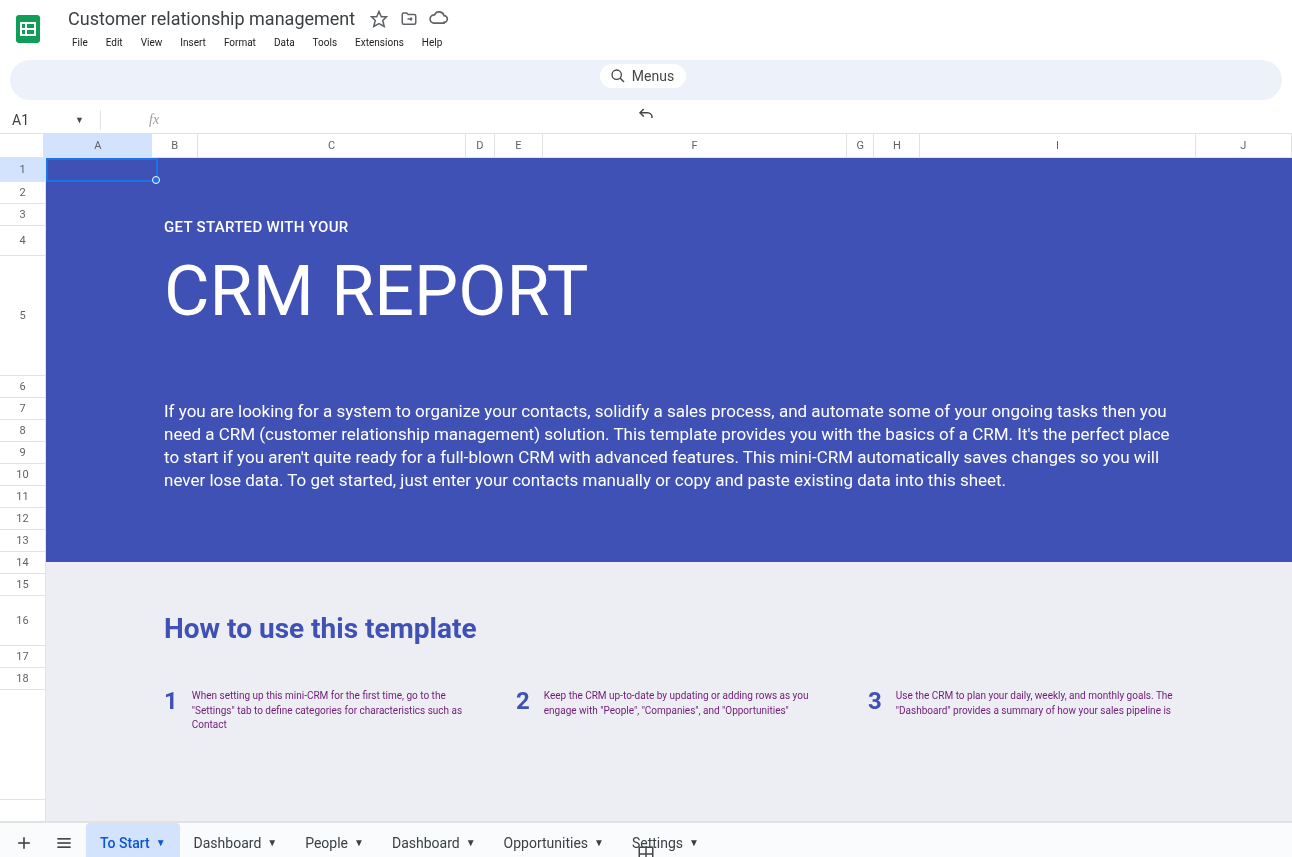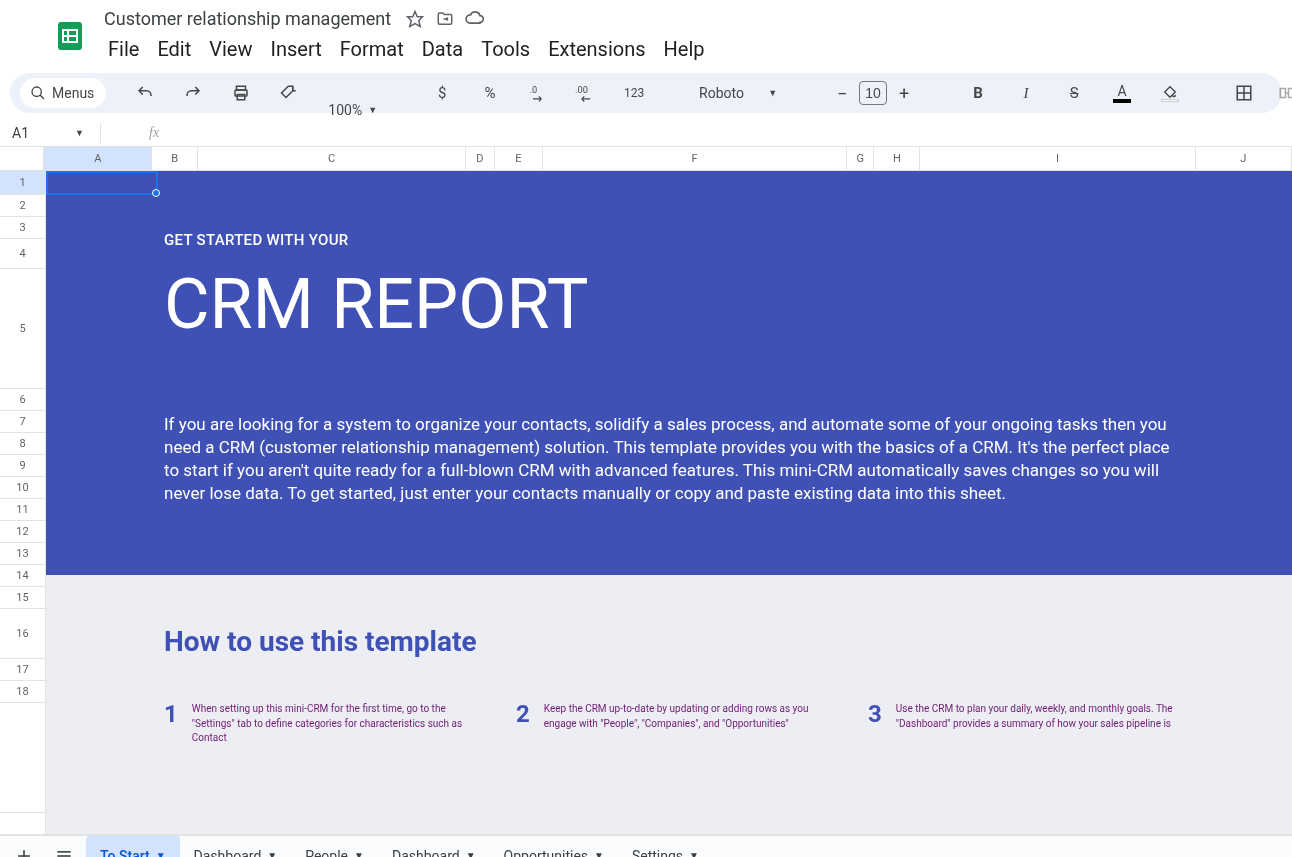--- a/index.html
+++ b/index.html
@@ -1,33 +1,33 @@
 <!DOCTYPE html>
 <html><head>
   <meta charset="utf-8">
   <style>
     * { margin: 0; padding: 0; box-sizing: border-box; }
     body { font-family: 'Google Sans', Roboto, Arial, sans-serif; font-size: 13px; color: #3c4043; overflow: hidden; width: 1292px; height: 857px; background: #fff; }
     
     
-    .title-bar { display: flex; align-items: center; padding: 6px 8px 2px 8px; gap: 10px; margin-left: 42px; }
+    .title-bar { display: flex; align-items: center; padding: 6px 8px 2px 8px; gap: 16px; }
     .app-icon { width: 40px; height: 40px; display: flex; align-items: center; justify-content: center; }
     .app-icon svg { width: 32px; height: 32px; }
     .title-content { display: flex; flex-direction: column; gap: 0px; }
     .doc-title-row { display: flex; align-items: center; gap: 10px; margin-bottom: 0px; }
     .doc-title { font-size: 18px; color: #3c4043; padding: 2px 4px; }
     .title-icon { width: 20px; height: 20px; display: flex; align-items: center; justify-content: center; color: #5f6368; cursor: pointer; }
     
     
     .menu-bar { display: flex; gap: 2px; margin-top: 2px; }
-    .menu-item { padding: 4px 8px; font-size: 20px; color: #202124; border-radius: 4px; cursor: pointer; }
+    .menu-item { padding: 4px 8px; font-size: 10px; color: #202124; border-radius: 4px; cursor: pointer; }
     
     
     .toolbar-wrapper { padding: 6px 10px 6px 10px; }
-    .toolbar { display: flex; align-items: center; gap: 18px; background: #edf2fa; border-radius: 24px; padding: 4px 10px; height: 40px; }
+    .toolbar { display: flex; align-items: center; gap: 18px; background: #edf2fa; border-radius: 24px; padding: 4px 10px; height: 40px; flex-direction: column; }
     .toolbar-btn { min-width: 30px; height: 30px; display: flex; align-items: center; justify-content: center; border-radius: 4px; cursor: pointer; color: #444746; position: relative; }
     .toolbar-divider { width: 1px; height: 22px; background: #c7c7c7; margin: 0 4px; }
     .menus-chip { display: flex; align-items: center; gap: 6px; background: #fff; border-radius: 16px; padding: 4px 12px 4px 10px; margin-right: 6px; height: 30px; cursor: pointer; }
     .menus-chip span { font-size: 14px; color: #444746; }
     .zoom-select { display: flex; align-items: center; gap: 4px; padding: 0 6px; font-size: 14px; color: #444746; cursor: pointer; margin-top: 33px; }
     .font-select { display: flex; align-items: center; gap: 14px; padding: 0 6px; font-size: 14px; color: #444746; cursor: pointer; min-width: 90px; justify-content: space-between;}
     .font-size-group { display: flex; align-items: center; gap: 2px; }
     .font-size-input { width: 28px; height: 24px; border: 1px solid #747775; border-radius: 4px; text-align: center; font-size: 14px; color: #444746; background: transparent; }
     .text-color-btn { display: flex; flex-direction: column; align-items: center; gap: 0px; }
     .color-bar { width: 18px; height: 4px; }

